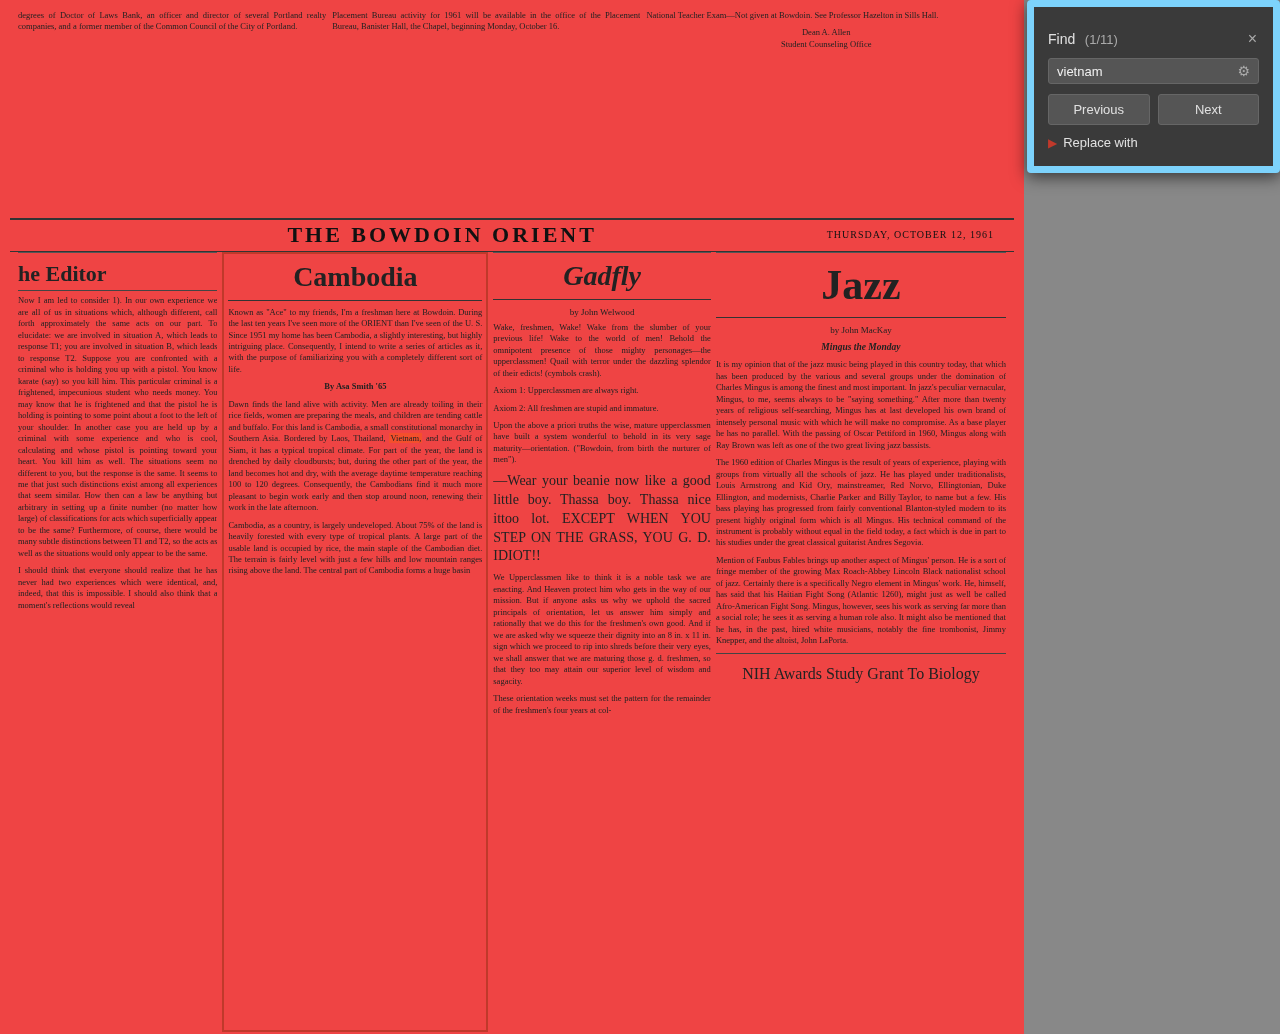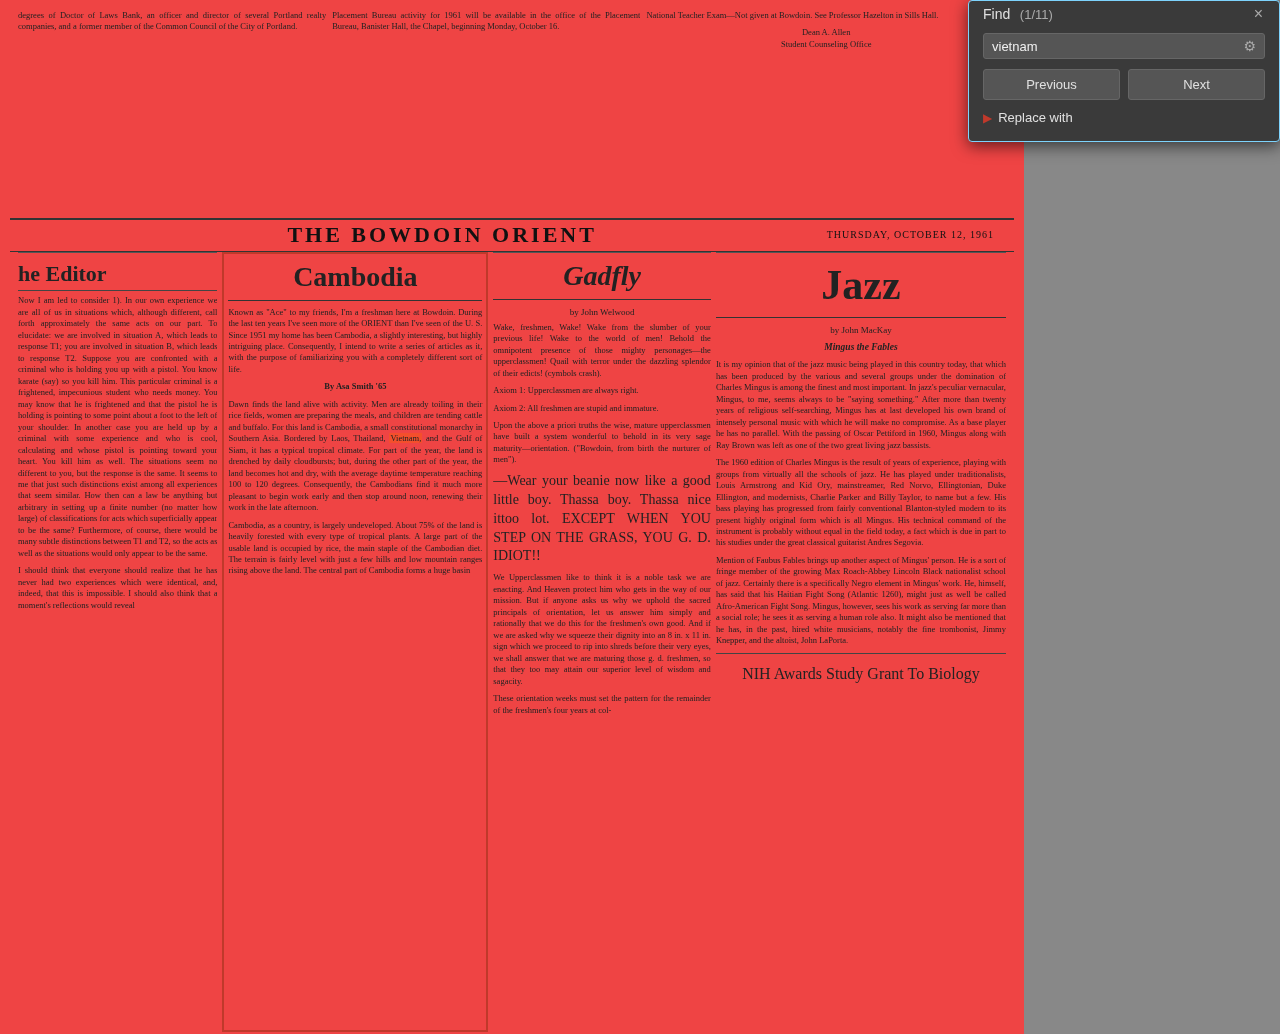--- a/index.html
+++ b/index.html
@@ -81,25 +81,25 @@
     .highlight-word {
       background: rgba(255, 100, 0, 0.35);
       padding: 0 1px;
     }
 
     
     .find-dialog {
       position: absolute;
       top: 0;
       right: 0;
-      width: 312px;
+      width: 253px;
       background: #3a3a3a;
-      border: 1px solid #7dd3fc;
+      border: 7px solid #7dd3fc;
       border-radius: 4px;
-      padding: 4px 14px 16px;
+      padding: 23px 14px 16px;
       color: #f0f0f0;
       font-family: sans-serif;
       font-size: 13px;
       box-shadow: 0 4px 16px rgba(0,0,0,0.6);
       z-index: 100;
     }
 
     .find-dialog-header {
       display: flex;
       justify-content: space-between;
@@ -289,21 +289,21 @@
       <p class="col-p" style="font-size:8.5px;">Axiom 2: All freshmen are stupid and immature.</p>
       <p class="col-p" style="font-size:8.5px;">Upon the above a priori truths the wise, mature upperclassmen have built a system wonderful to behold in its very sage maturity—orientation. ("Bowdoin, from birth the nurturer of men").</p>
       <p class="col-p" style="font-size:14px;">—Wear your beanie now like a good little boy. Thassa boy. Thassa nice ittoo lot. EXCEPT WHEN YOU STEP ON THE GRASS, YOU G. D. IDIOT!!</p>
       <p class="col-p" style="font-size:8.5px;">We Upperclassmen like to think it is a noble task we are enacting. And Heaven protect him who gets in the way of our mission. But if anyone asks us why we uphold the sacred principals of orientation, let us answer him simply and rationally that we do this for the freshmen's own good. And if we are asked why we squeeze their dignity into an 8 in. x 11 in. sign which we proceed to rip into shreds before their very eyes, we shall answer that we are maturing those g. d. freshmen, so that they too may attain our superior level of wisdom and sagacity.</p>
       <p class="col-p" style="font-size:8.5px;">These orientation weeks must set the pattern for the remainder of the freshmen's four years at col-</p>
     </div>
 
     <div class="main-col" style="flex:1.6;">
       <div class="section-heading jazz">Jazz</div>
       <p class="col-byline">by John MacKay</p>
-      <p style="font-size:9.5px; font-weight:bold; text-align:center; font-style:italic; margin-bottom:6px;">Mingus the Fables</p>
+      <p style="font-size:9.5px; font-weight:bold; text-align:center; font-style:italic; margin-bottom:6px;">Mingus the Monday</p>
       <p class="col-p" style="font-size:8.5px;">It is my opinion that of the jazz music being played in this country today, that which has been produced by the various and several groups under the domination of Charles Mingus is among the finest and most important. In jazz's peculiar vernacular, Mingus, to me, seems always to be "saying something." After more than twenty years of religious self-searching, Mingus has at last developed his own brand of intensely personal music with which he will make no compromise. As a base player he has no parallel. With the passing of Oscar Pettiford in 1960, Mingus along with Ray Brown was left as one of the two great living jazz bassists.</p>
       <p class="col-p" style="font-size:8.5px;">The 1960 edition of Charles Mingus is the result of years of experience, playing with groups from virtually all the schools of jazz. He has played under traditionalists, Louis Armstrong and Kid Ory, mainstreamer, Red Norvo, Ellingtonian, Duke Ellington, and modernists, Charlie Parker and Billy Taylor, to name but a few. His bass playing has progressed from fairly conventional Blanton-styled modern to its present highly original form which is all Mingus. His technical command of the instrument is probably without equal in the field today, a fact which is due in part to his studies under the great classical guitarist Andres Segovia.</p>
       <p class="col-p" style="font-size:8.5px;">Mention of Faubus Fables brings up another aspect of Mingus' person. He is a sort of fringe member of the growing Max Roach-Abbey Lincoln Black nationalist school of jazz. Certainly there is a specifically Negro element in Mingus' work. He, himself, has said that his Haitian Fight Song (Atlantic 1260), might just as well be called Afro-American Fight Song. Mingus, however, sees his work as serving far more than a social role; he sees it as serving a human role also. It might also be mentioned that he has, in the past, hired white musicians, notably the fine trombonist, Jimmy Knepper, and the altoist, John LaPorta.</p>
       <hr class="divider">
       <div class="nih-heading">NIH Awards Study Grant To Biology</div>
     </div>
 
   </div>
 
 </div>

